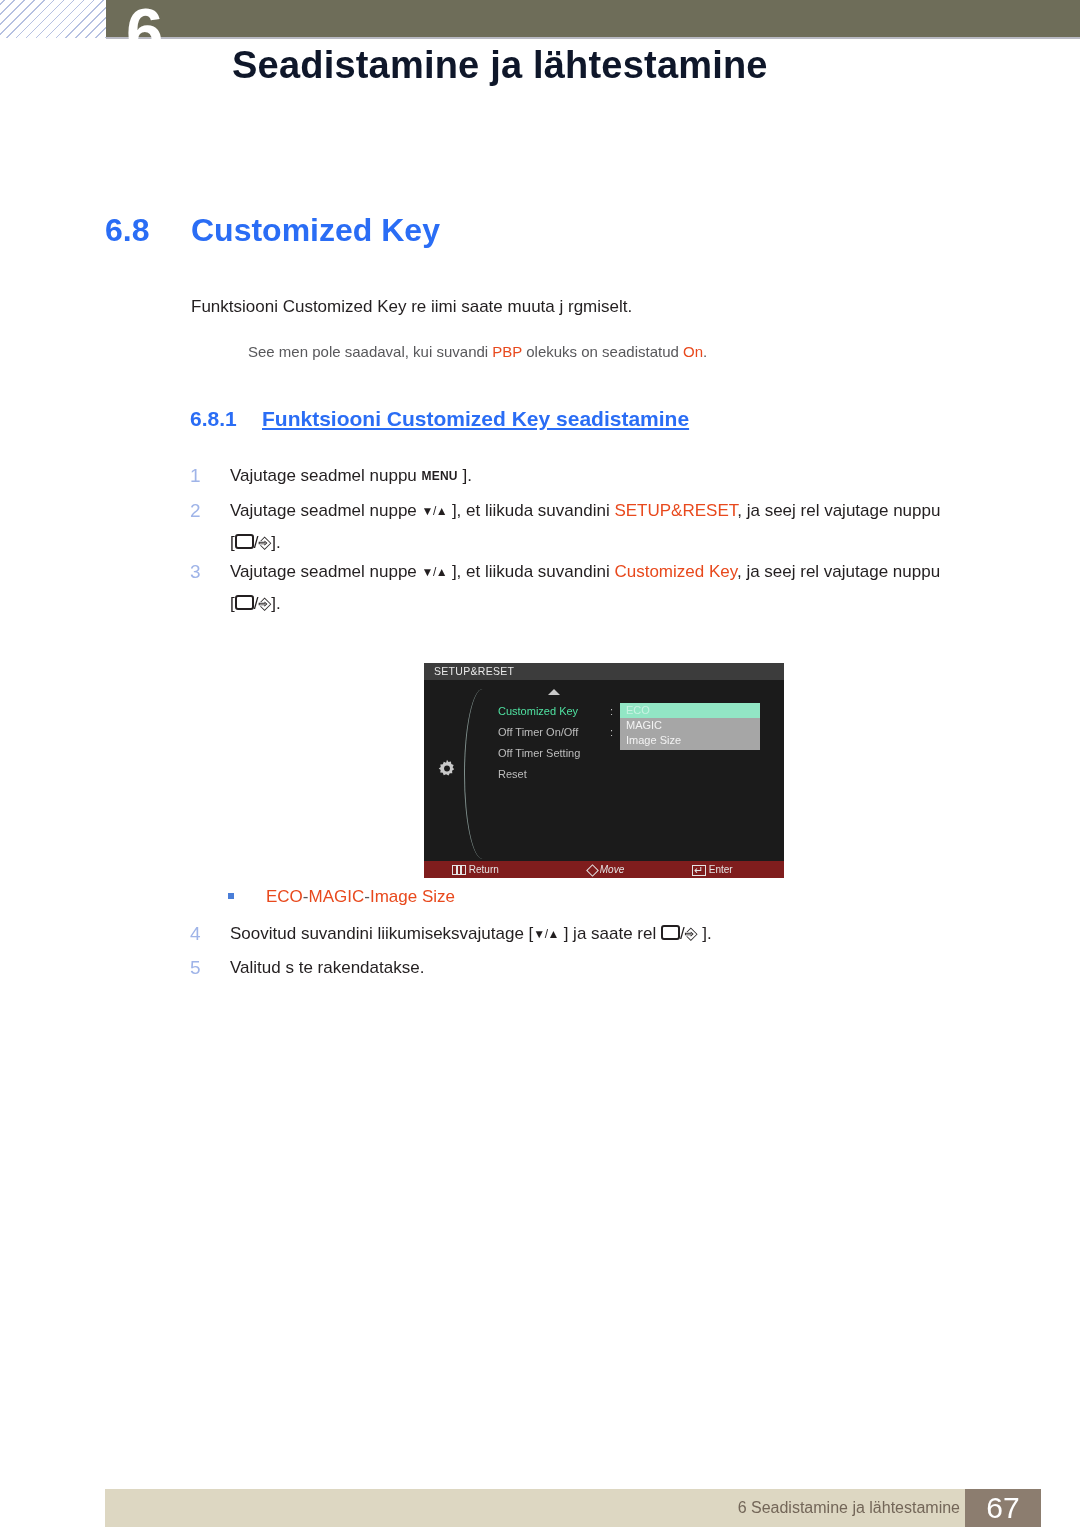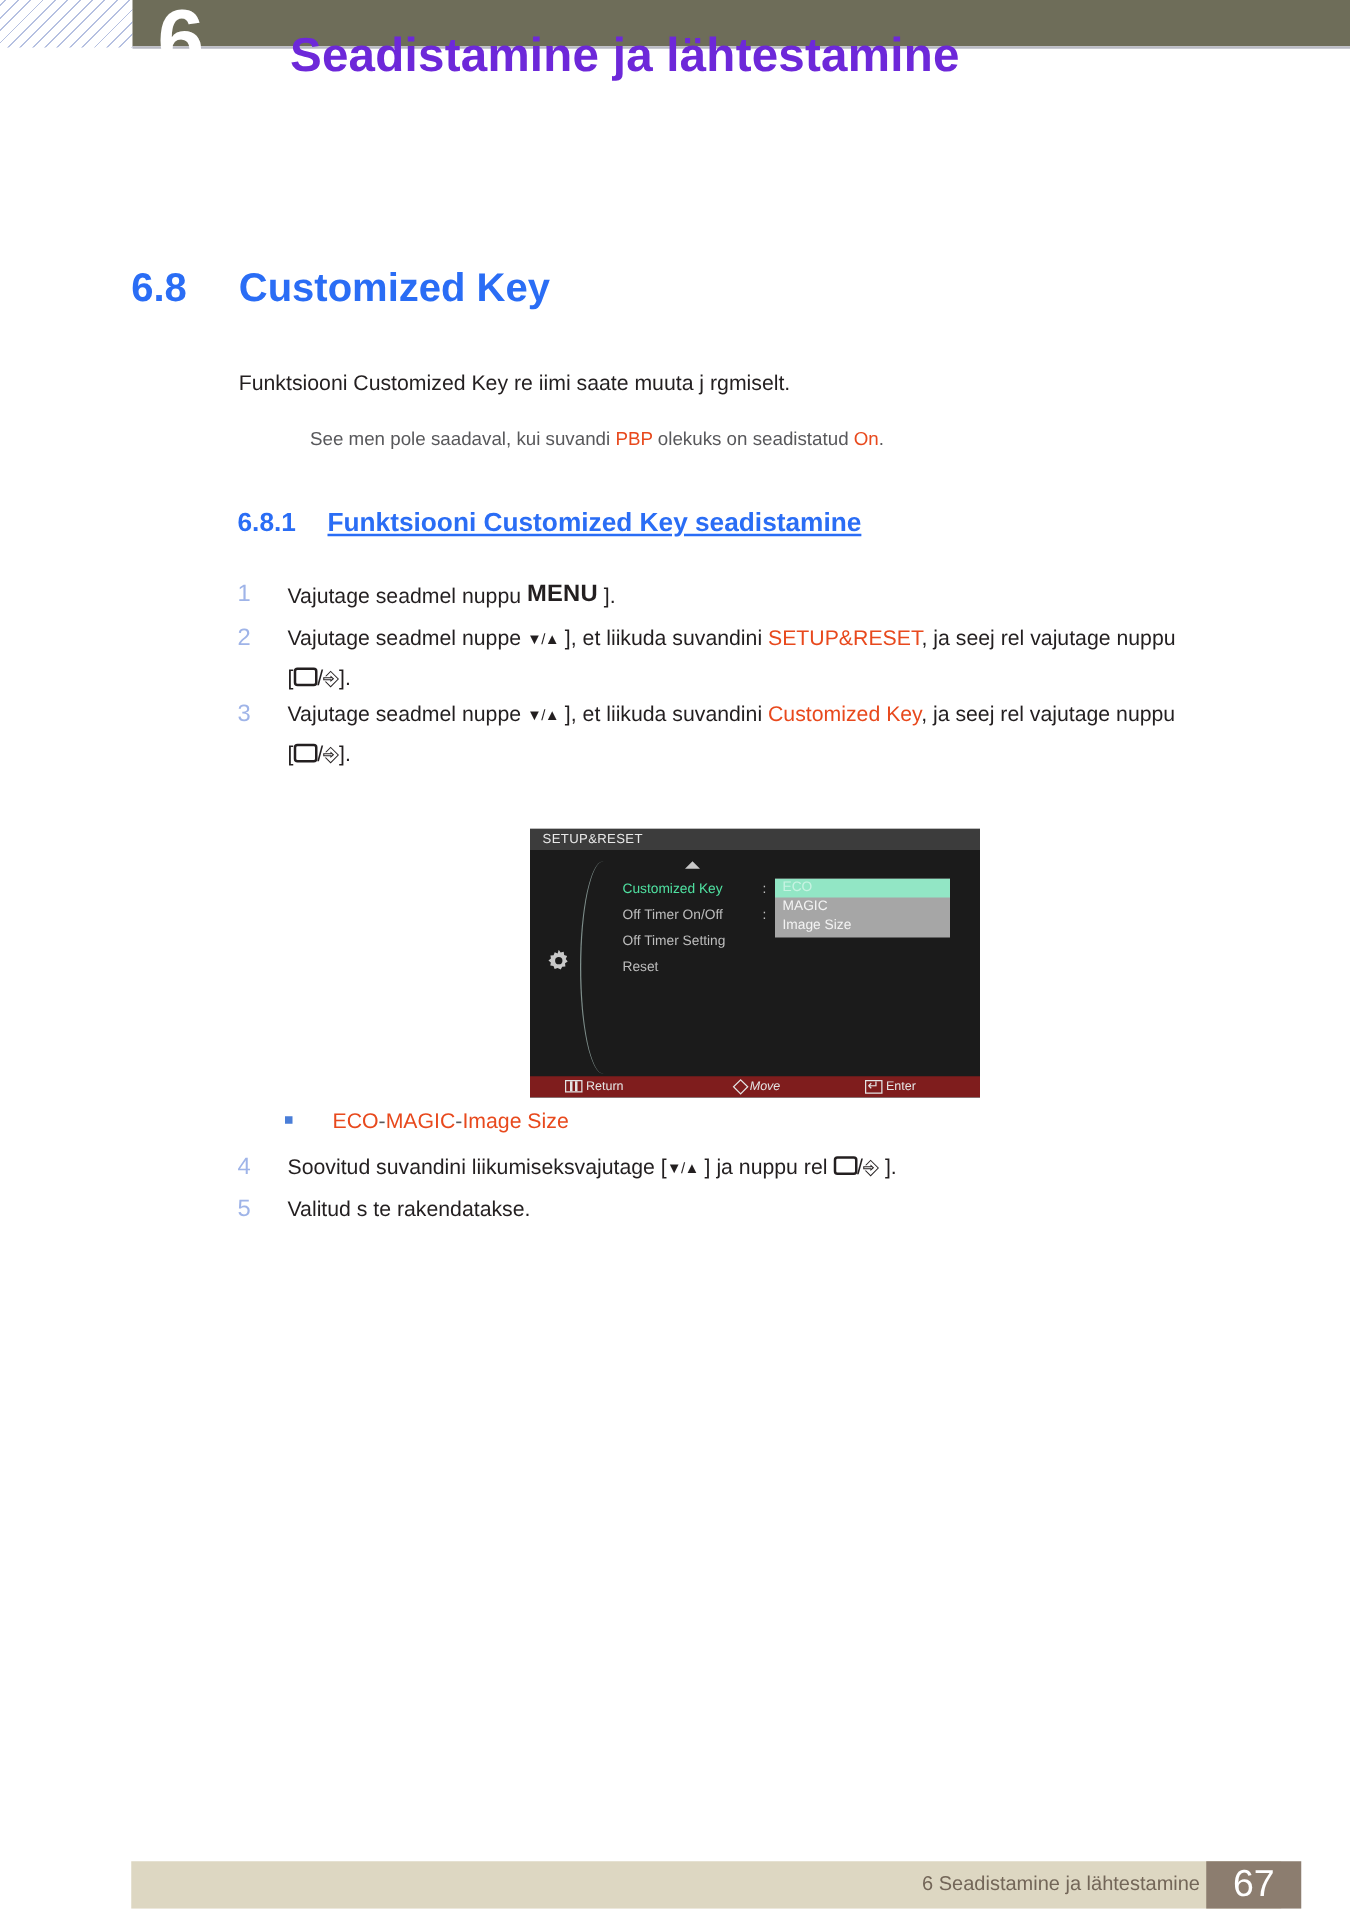--- a/index.html
+++ b/index.html
@@ -53,24 +53,24 @@
     top: -2px;
     font-size: 67px;
     font-weight: bold;
     color: #ffffff;
     line-height: 1;
     letter-spacing: -1px;
   }
   .chapter-title {
     position: absolute;
     left: 232px;
-    top: 24px;
+    top: 44px;
     font-size: 38px;
     font-weight: bold;
-    color: #6d28d9;
+    color: #0f172a;
     letter-spacing: 0.2px;
     white-space: nowrap;
   }
 
   
   .h2 {
     position: absolute;
     left: 105px;
     top: 212px;
     font-size: 32px;
@@ -134,21 +134,21 @@
   }
   .step-sub {
     display: block;
     margin-left: 40px;
     white-space: nowrap;
   }
 
   
   .keycap-menu {
     display: inline-block;
-    font-size: 19px;
+    font-size: 12px;
     font-weight: bold;
     letter-spacing: 0.2px;
     vertical-align: 1px;
   }
   .arrow-keys {
     display: inline-block;
     font-size: 12px;
     letter-spacing: -0.5px;
     vertical-align: 1px;
   }
@@ -456,21 +456,21 @@
   </div>
 </div>
 
 <div class="bullet-line">
   <span class="dot"></span><span class="opt">ECO</span><span class="sep">-</span><span class="opt">MAGIC</span><span class="sep">-</span><span class="opt">Image Size</span>
 </div>
 
 <div class="step" style="left:190px; top:918px;">
   <span class="sn">4</span>
   <span class="sbody">
-    <span>Soovitud suvandini liikumiseks</span><span>vajutage [</span><span class="arrow-keys">▼/▲</span><span> ] ja nuppu rel </span><span class="glyph-rect"></span><span>/</span><span class="glyph-enter">⎆</span><span> ].</span>
+    <span>Soovitud suvandini liikumiseks</span><span>vajutage [</span><span class="arrow-keys">▼/▲</span><span> ] ja saate rel </span><span class="glyph-rect"></span><span>/</span><span class="glyph-enter">⎆</span><span> ].</span>
   </span>
 </div>
 
 <div class="step" style="left:190px; top:952px;">
   <span class="sn">5</span>
   <span class="sbody">Valitud s te rakendatakse.</span>
 </div>
 
 <div class="footer-bar"></div>
 <div class="footer-text">6 Seadistamine ja lähtestamine</div>

